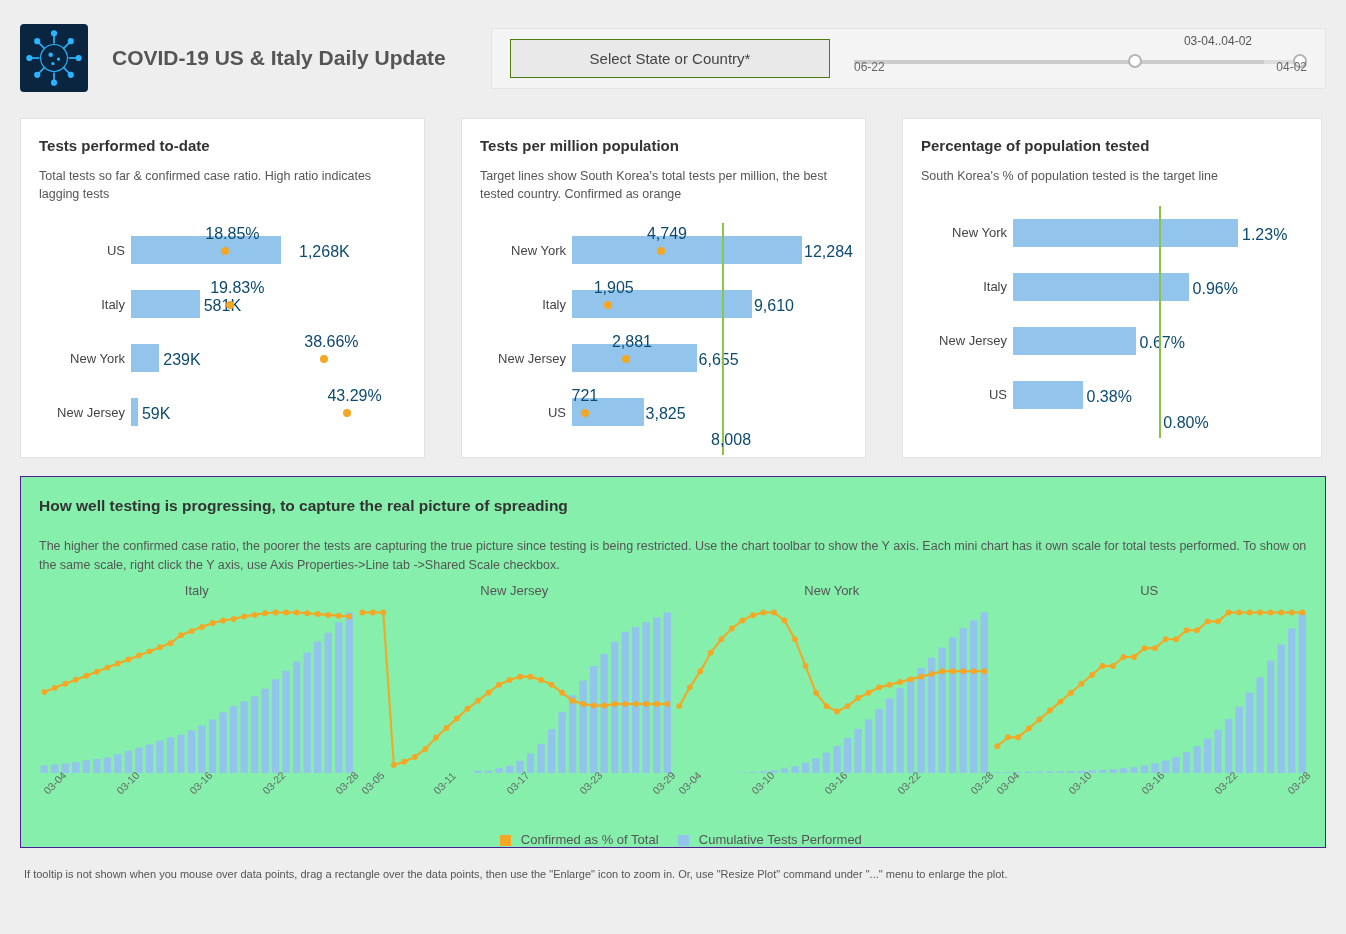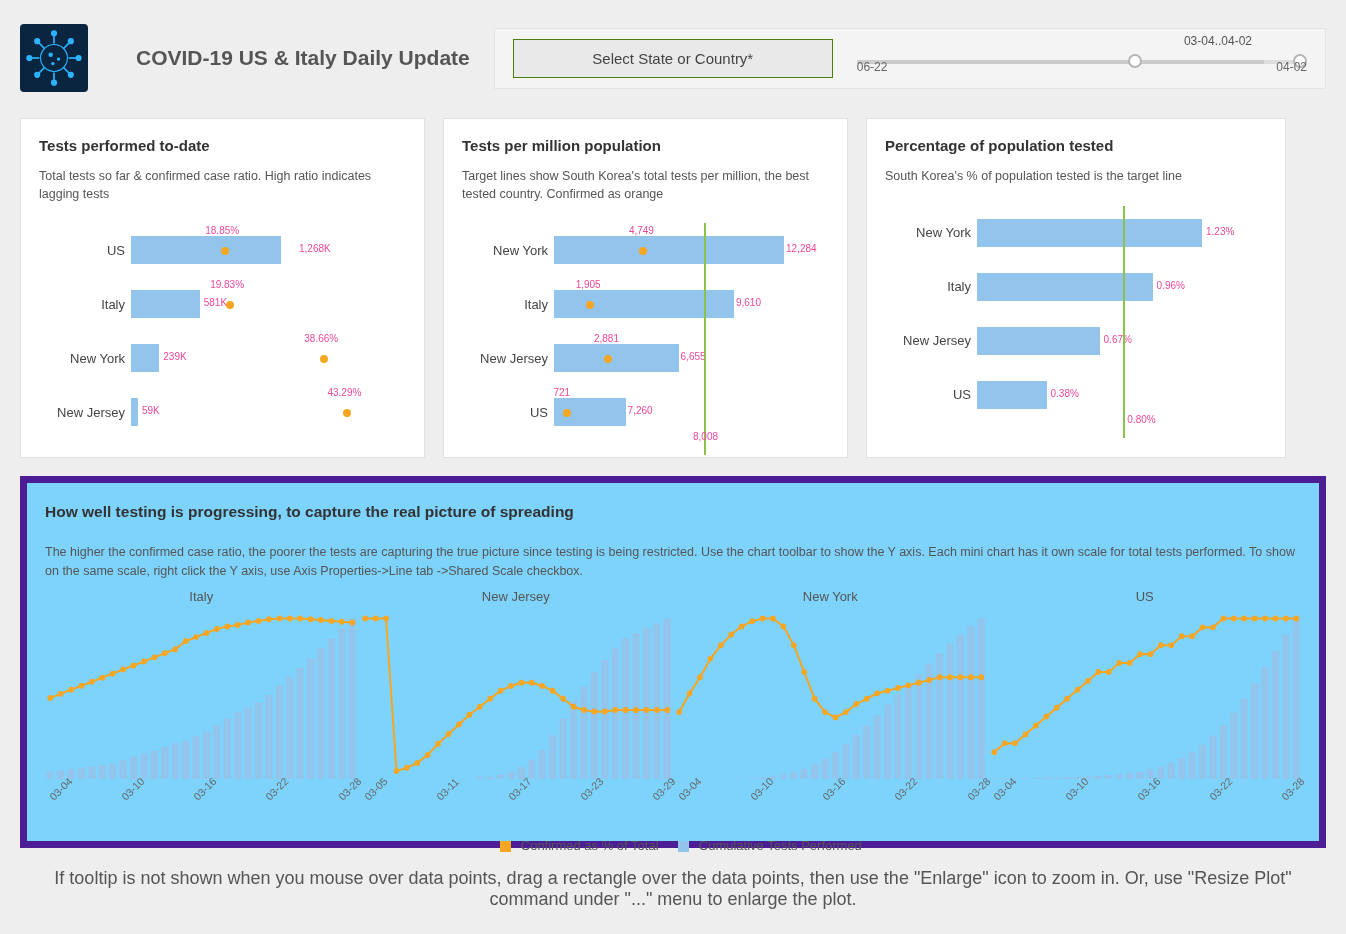--- a/index.html
+++ b/index.html
@@ -1,62 +1,62 @@
 <!DOCTYPE html>
 <html><head>
 <meta charset="utf-8">
 <style>
   * { box-sizing: border-box; margin: 0; padding: 0; }
   body { font-family: Arial, Helvetica, sans-serif; background: #eeeeee; width: 1346px; height: 934px; overflow: hidden; color: #333; }
   .header { display: flex; align-items: center; padding: 24px 20px 8px 20px; gap: 24px; }
   .logo { width: 68px; height: 68px; background: #0a2540; border-radius: 4px; display:flex; align-items:center; justify-content:center; }
   .logo svg { width: 56px; height:56px; }
-  .title { font-size: 21px; color: #555; font-weight: bold; margin-left: 24px;}
+  .title { font-size: 21px; color: #555; font-weight: bold;}
   .header-right { margin-left: auto; display:flex; align-items:center; background:#f4f4f4; border:1px solid #e4e4e4; padding:10px 18px; gap: 24px; flex:1; max-width: 835px;}
   .select-btn { background:#e9e9e9; border:1px solid #4d7c0f; padding:10px 0; width: 320px; text-align:center; font-size:15px; color:#444; cursor:pointer;}
   .slider-wrap { flex:1; position:relative; padding-top:8px; }
   .slider-track { position:relative; height:4px; background:#ddd; border-radius:2px; margin: 8px 0;}
   .slider-fill { position:absolute; left:0; right:43px; top:0; bottom:0; background:#ccc; height:4px;}
   .slider-handle { position:absolute; top:-6px; width:14px; height:14px; background:#fff; border:2px solid #b5b5b5; border-radius:50%; }
   .slider-h1 { right:165px; }
   .slider-h2 { right:0; }
   .slider-range-label { position:absolute; right:55px; top:-10px; font-size:12px; color:#555;}
   .slider-min, .slider-max { font-size:12px; color:#666; position:absolute; top:16px;}
   .slider-min{ left:0;} .slider-max{right:0;}
 
-  .row1 { display:flex; gap:18px; padding: 18px 20px 0 20px;}
+  .row1 { display:flex; gap:36px; padding: 18px 20px 0 20px;}
   .card { background:#fff; border:1px solid #e1e1e1; padding:18px 18px 10px 18px; }
   .card-title { font-size:15px; font-weight:bold; color:#333; margin-bottom:14px;}
   .card-sub { font-size:12.5px; color:#555; margin-bottom:20px; line-height:1.4;}
   .c1 { width: 405px; height: 340px;} 
   .c2 { width: 405px; height: 340px;}
   .c3 { width: 420px; height: 340px;}
 
   .hbars { position:relative; }
   .hbar-row { display:flex; align-items:center; height:54px; position:relative;}
   .hbar-label { width:92px; text-align:right; font-size:13px; color:#444; padding-right:6px;}
   .hbar-bar-area { flex:1; position:relative; height:100%;}
   .hbar-bar { height:28px; background:#93c5ec; position:absolute; left:0; top:13px;}
-  .hbar-val { position:absolute; font-size:10px; color:#ec4899; }
+  .hbar-val { position:absolute; font-size:16px; color:#0c4a6e; }
   .hbar-dot { position:absolute; width:8px; height:8px; background:#f5a623; border-radius:50%; }
   .target-line { position:absolute; top:0; bottom:-16px; width:2px; background:#8bc34a; }
 
-  .big-card { margin: 18px 20px 0 20px; background:#7dd3fc; border:7px solid #4c1d95; padding:20px 18px 12px 18px; height:372px;}
+  .big-card { margin: 18px 20px 0 20px; background:#86efac; border:1px solid #4c1d95; padding:20px 18px 12px 18px; height:372px;}
   .big-title { font-size:15.5px; font-weight:bold; color:#333; margin-bottom:22px;}
   .big-sub { font-size:12.5px; color:#555; line-height:1.5;}
   .mini-row { display:flex; gap:2px; margin-top:8px;}
   .mini { flex:1; position:relative;}
   .mini-title { text-align:center; font-size:13px; color:#555; margin-bottom:6px;}
   .mini-plot { height:170px; position:relative; border-bottom:1px solid transparent;}
   .mini-ticks { display:flex; justify-content:space-between; padding:4px 2px 0 2px; }
   .mini-ticks span { font-size:10.5px; color:#666; transform:rotate(-45deg); transform-origin:top left; display:inline-block; width:20px; white-space:nowrap; margin-top:10px;}
   .legend { text-align:center; margin-top:32px; font-size:13px; color:#555;}
   .legend .sw { display:inline-block; width:11px; height:11px; vertical-align:middle; margin:0 6px 0 16px;}
 
-  .footer-note { font-size:18px; color:#555; padding:20px 24px 0 24px;text-align:center;}
+  .footer-note { font-size:11px; color:#555; padding:20px 24px 0 24px;}
 </style>
 </head>
 <body>
 
 <div class="header">
   <div class="logo">
     <svg viewBox="0 0 100 100">
       <circle cx="50" cy="50" r="24" fill="none" stroke="#2bb4ff" stroke-width="2"></circle>
       <g stroke="#2bb4ff" stroke-width="3">
         <line x1="50" y1="6" x2="50" y2="24"></line>
@@ -170,21 +170,21 @@
         <div class="hbar-bar" style="width:124.60517746662325px"></div>
         <span class="hbar-val" style="left:126.60517746662325px;top:20px">6,655</span>
         <div class="hbar-dot" style="left:49.94252686421361px;top:24px"></div>
         <span class="hbar-val" style="left:39.94252686421361px;top:2px">2,881</span>
       </div>
         </div>
         <div class="hbar-row">
           <div class="hbar-label">US</div>
       <div class="hbar-bar-area">
         <div class="hbar-bar" style="width:71.61755128622599px"></div>
-        <span class="hbar-val" style="left:73.61755128622599px;top:20px">7,260</span>
+        <span class="hbar-val" style="left:73.61755128622599px;top:20px">3,825</span>
         <div class="hbar-dot" style="left:9.499674373168348px;top:24px"></div>
         <span class="hbar-val" style="left:-0.5003256268316516px;top:2px">721</span>
       </div>
         </div>
         <div class="target-line" style="left: 241.938px;"></div>
         <span class="hbar-val" style="left: 231px; top: 208px;">8,008</span>
       </div>
   </div>
 
   <div class="card c3">

